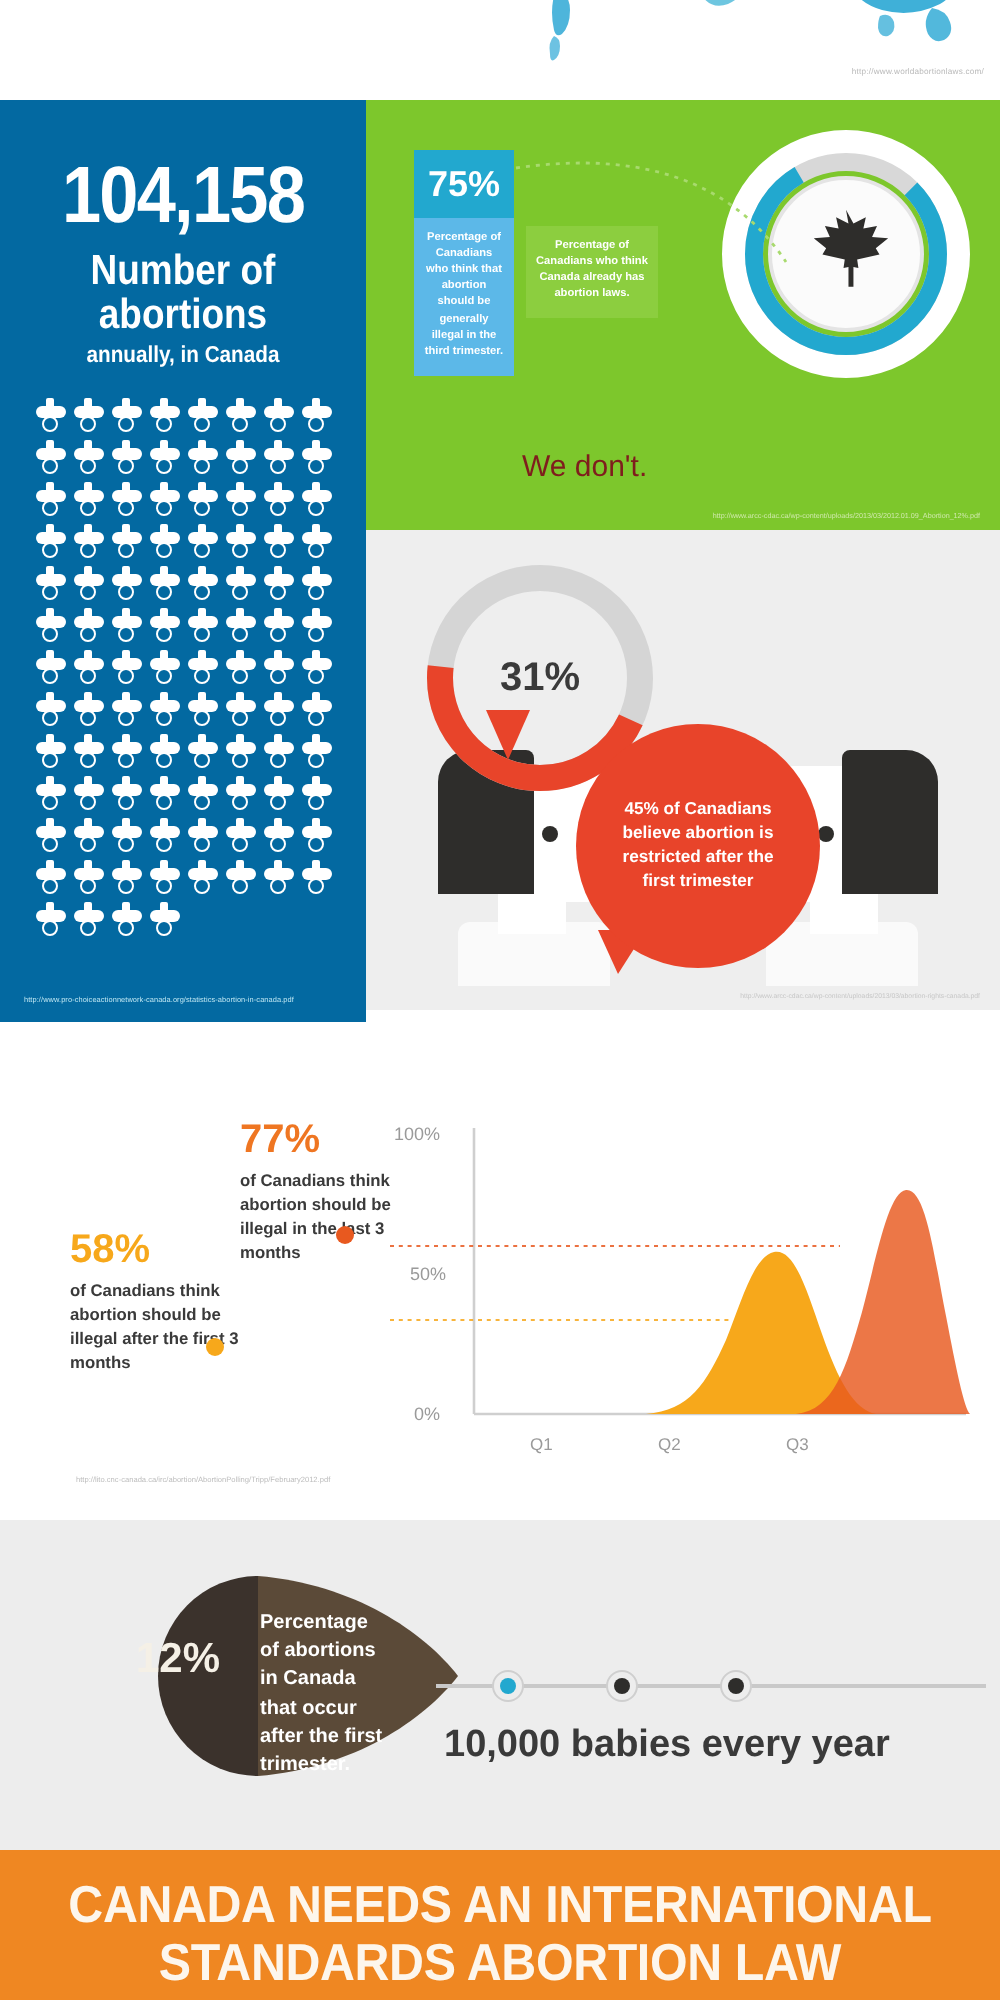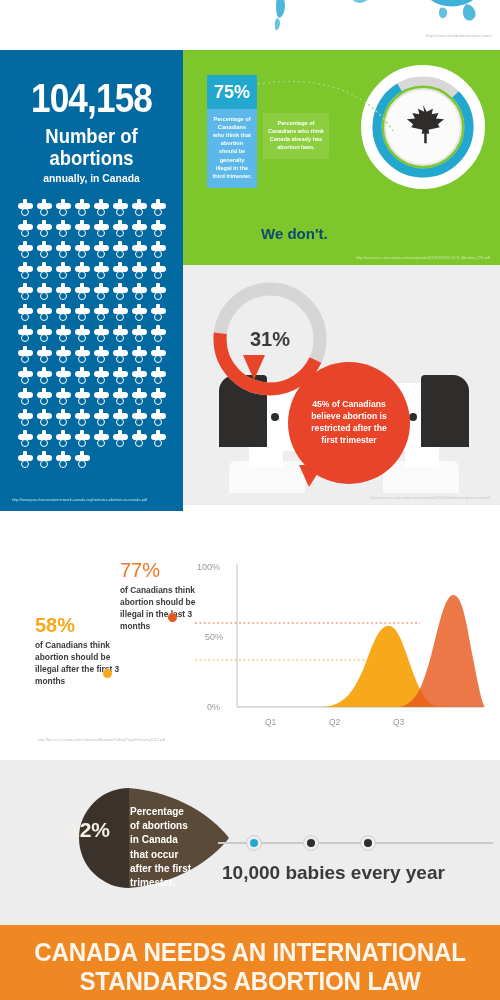--- a/index.html
+++ b/index.html
@@ -84,21 +84,21 @@
   .cb-79 .cap {
     background:#fff; color:#6cb72a; font-size:18px; font-weight:bold;
     text-align:center; padding:7px 0 6px;
   }
   .cb-79 .body {
     background:#8cce3f; color:#fff; font-size:5.6px; font-weight:bold;
     text-align:center; padding:6px 5px 8px; line-height:1.45;
   }
   .we-dont {
     position:absolute; left:78px; top:175px;
-    color:#0c4a6e; font-size:15px; font-weight:bold;
+    color:#7f1d1d; font-size:15px; font-weight:normal;
   }
   .green-source {
     position:absolute; right:10px; bottom:5px;
     font-size:3.6px; color:#cfe9ab;
   }
   .donut-wrap { position:absolute; left:175px; top:12px; }
 
   
   .gray-panel {
     position:absolute; left:183px; top:265px; width:317px; height:240px;
@@ -151,21 +151,21 @@
     background:#fafafa; border-radius:6px 6px 0 0;
   }
   .gray-source {
     position:absolute; right:10px; bottom:5px;
     font-size:3.4px; color:#c7c7c7;
   }
 
   
   .chart-section { position:absolute; left:0; top:530px; width:500px; height:230px; background:#fff; }
   .cb-77 { position:absolute; left:120px; top:30px; width:86px; }
-  .cb-77 .num { color:#ef7622; font-size:20px; font-weight:normal; line-height:1; }
+  .cb-77 .num { color:#ef7622; font-size:20px; font-weight:bold; line-height:1; }
   .cb-77 .txt { color:#3a3a3a; font-size:8.4px; font-weight:bold; line-height:1.42; margin-top:5px; }
   .cb-58 { position:absolute; left:35px; top:85px; width:86px; }
   .cb-58 .num { color:#f7a81b; font-size:20px; font-weight:bold; line-height:1; }
   .cb-58 .txt { color:#3a3a3a; font-size:8.4px; font-weight:bold; line-height:1.42; margin-top:5px; }
   .dot { position:absolute; width:9px; height:9px; border-radius:50%; }
   .dot.d77 { background:#e8591f; left:168px; top:83px; }
   .dot.d58 { background:#f7a81b; left:103px; top:139px; }
   .chart-svg { position:absolute; left:195px; top:22px; }
   .chart-source { position:absolute; left:38px; top:208px; font-size:3.8px; color:#bdbdbd; }
 

